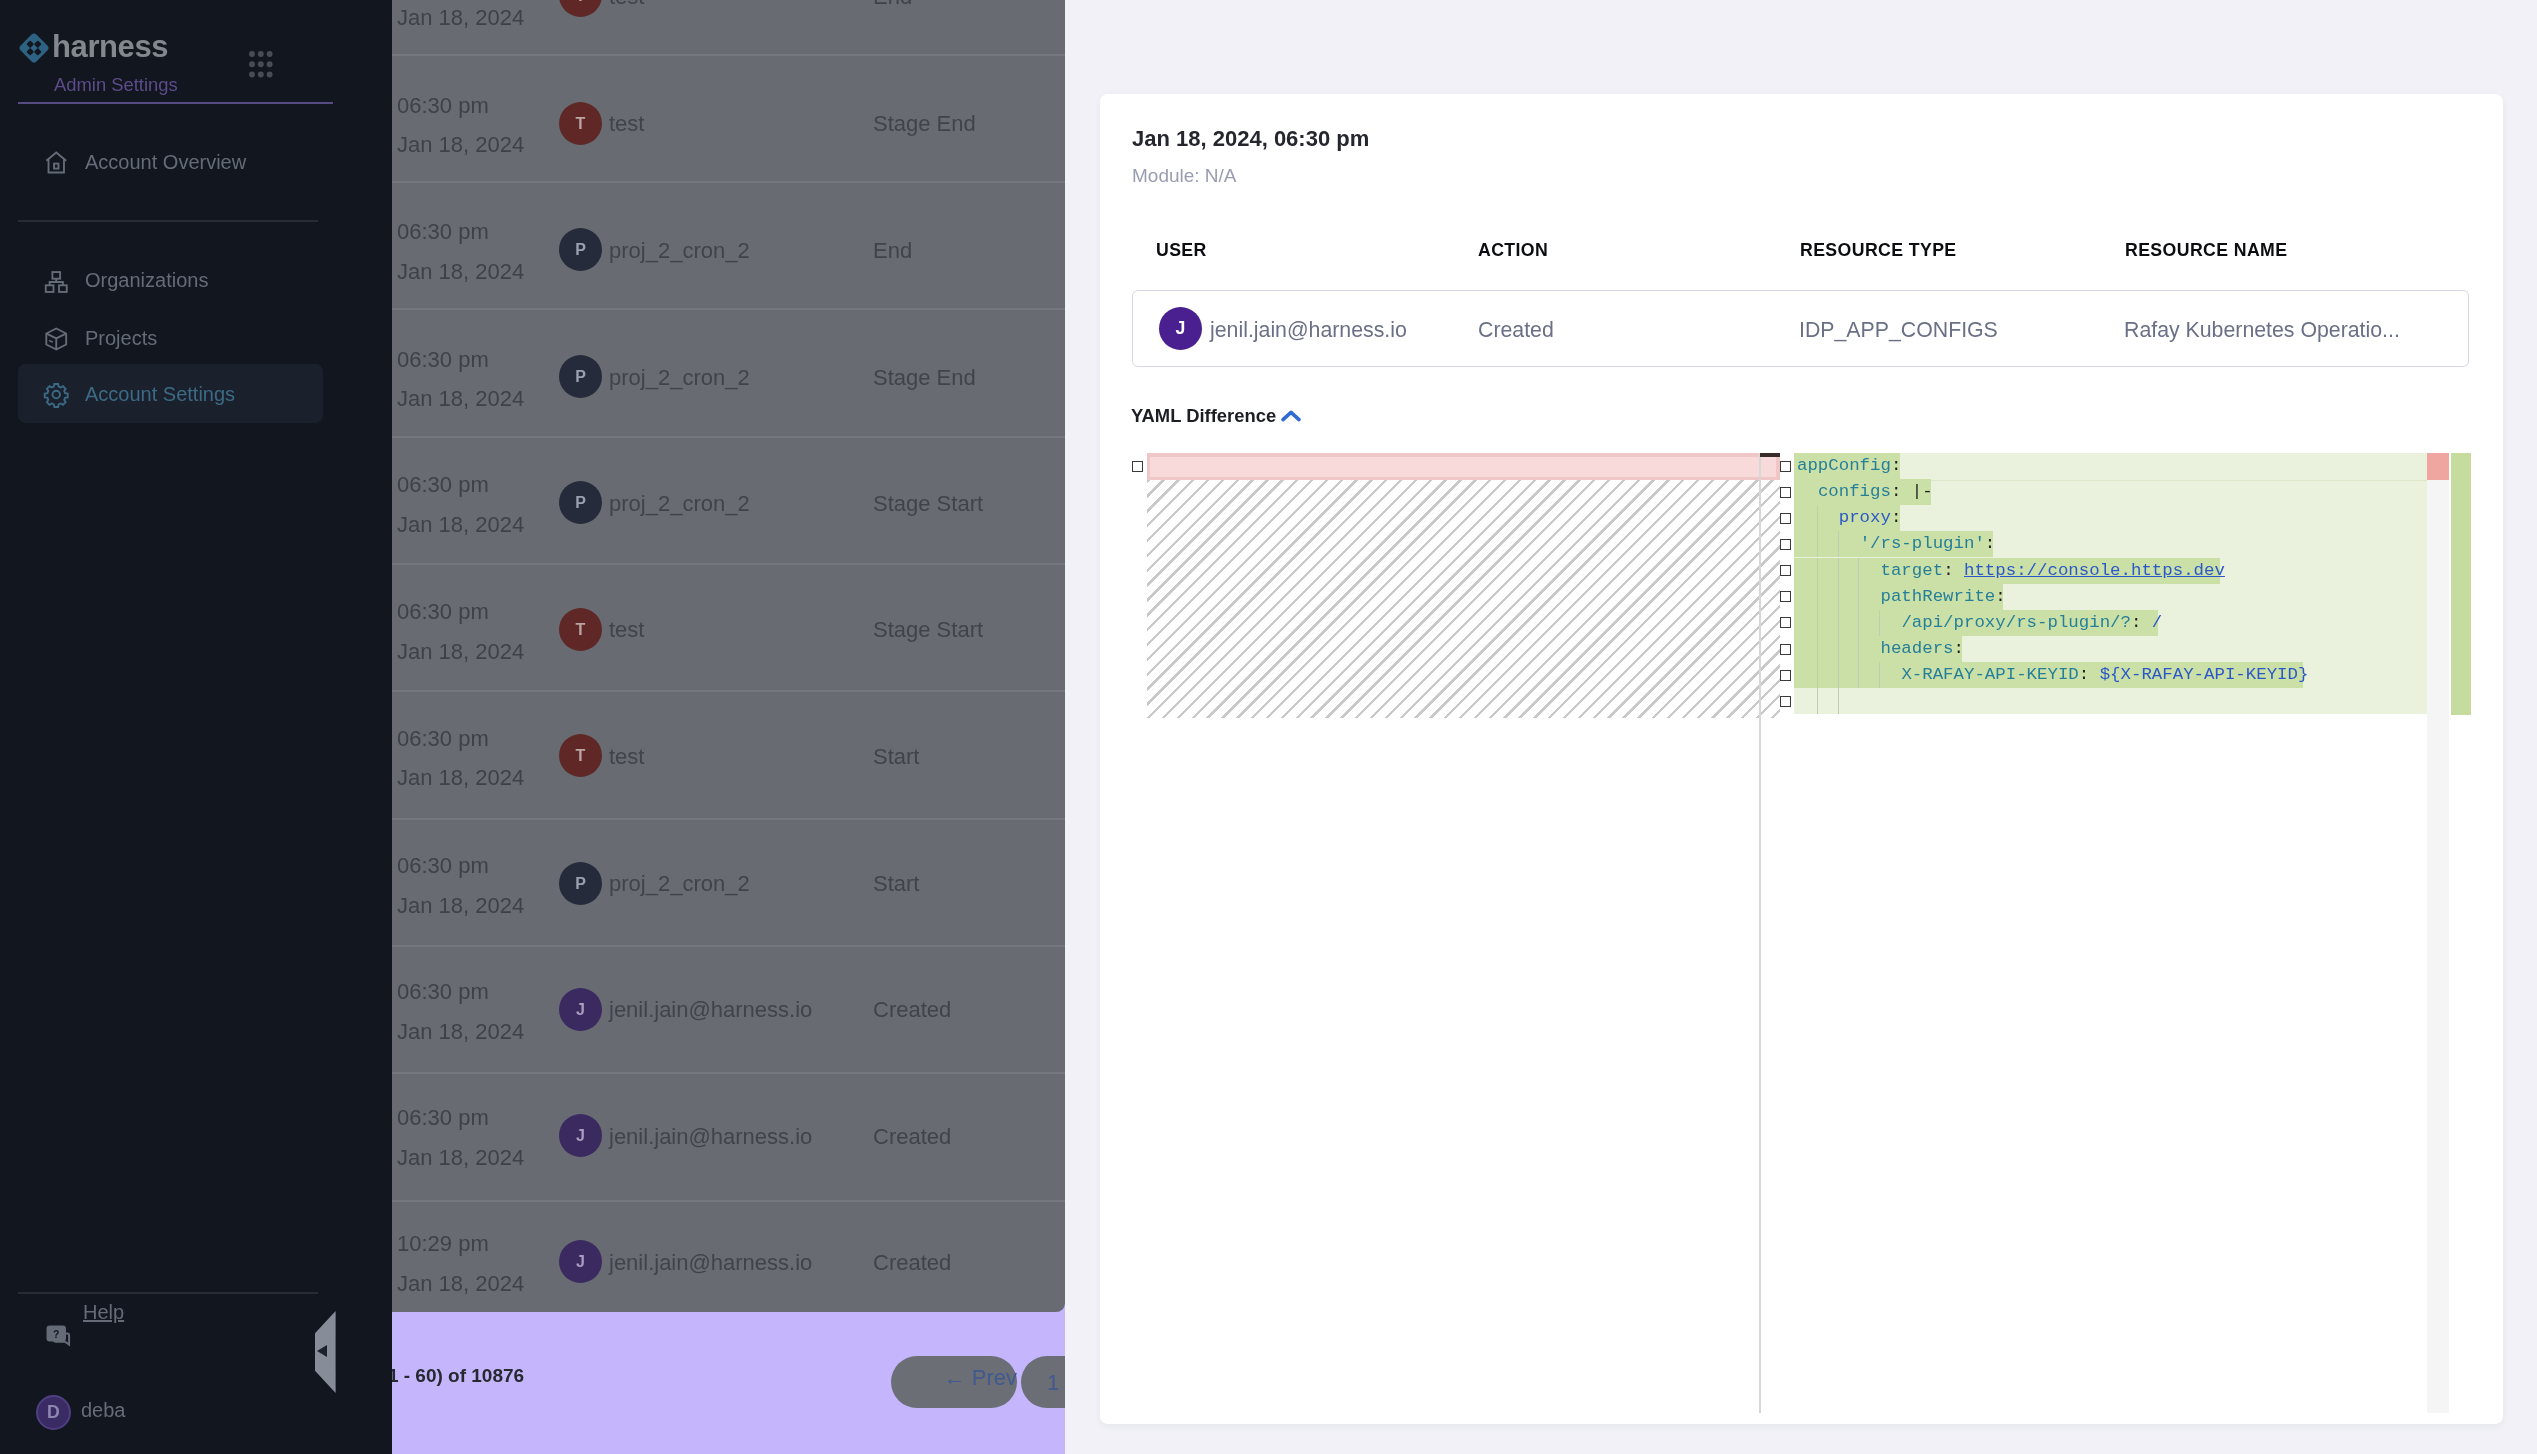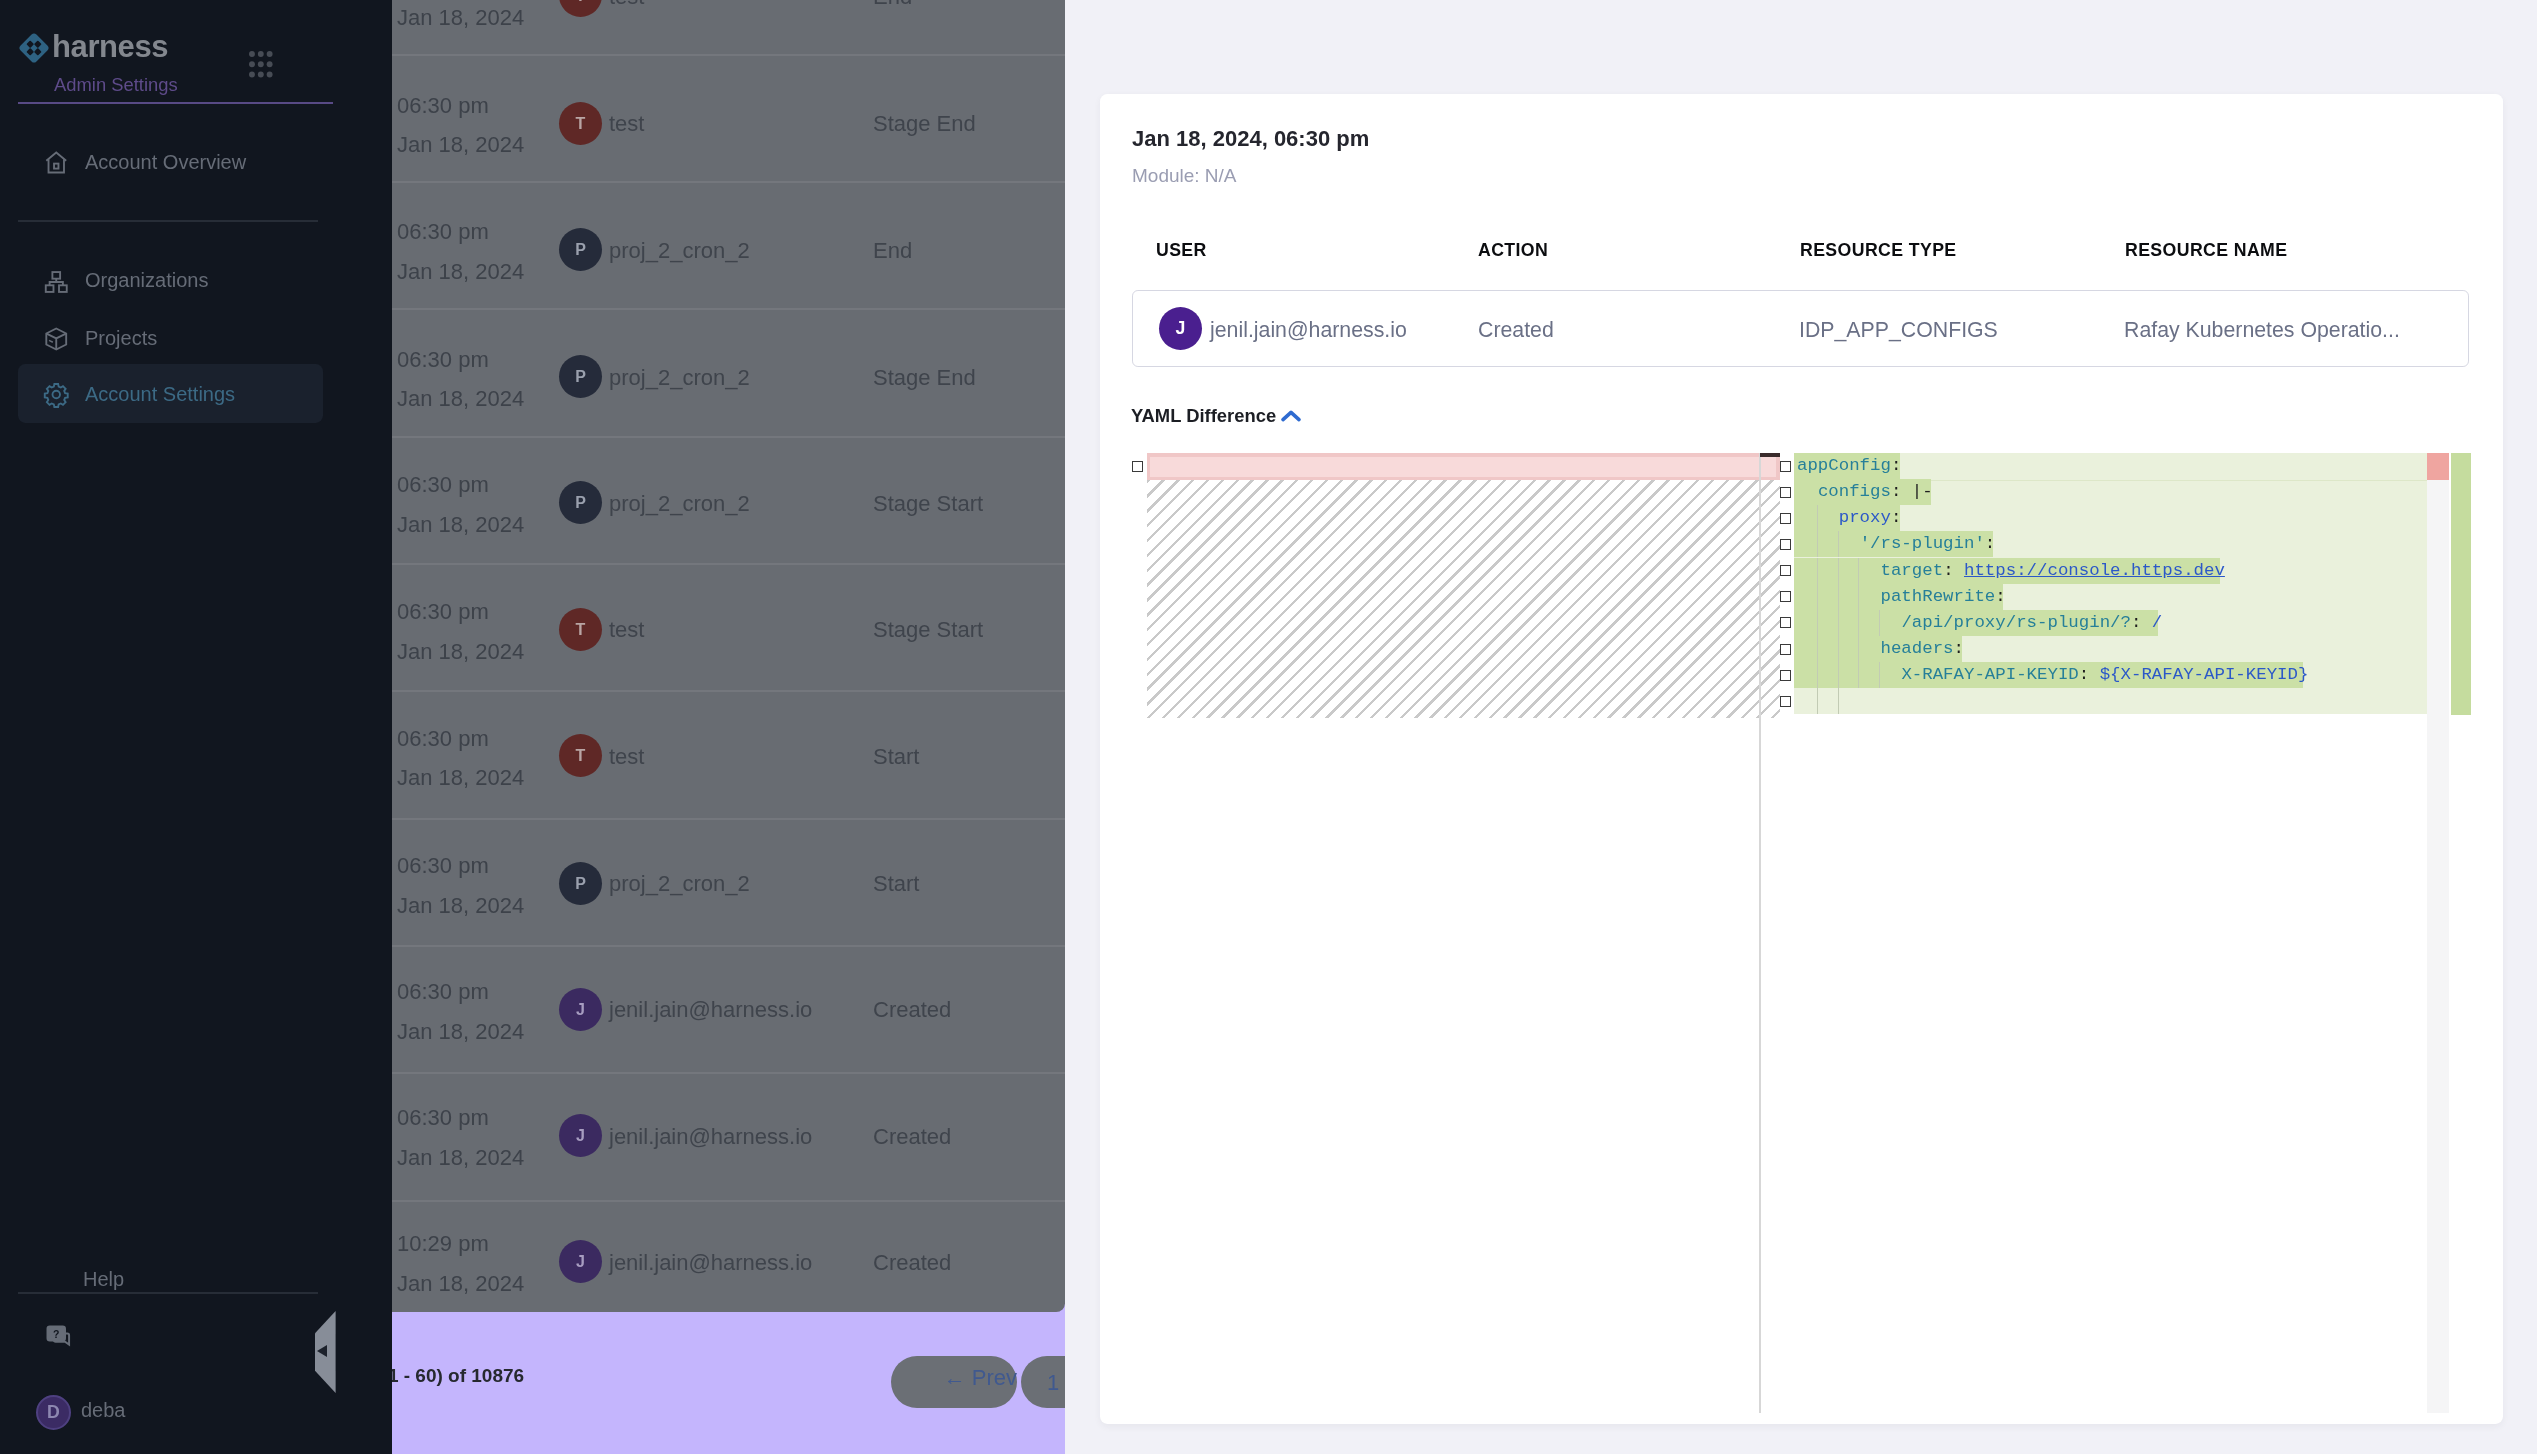--- a/index.html
+++ b/index.html
@@ -159,21 +159,21 @@
         <circle cx="12" cy="12" r="3.4"></circle>
       </svg>
     <div class="navtx abs" style="left:85px;top:383px;color:#3c6a85;">Account Settings</div>
 
     <div class="abs" style="left:17.7px;top:1292px;width:300px;height:1.5px;background:#272d37;"></div>
     <svg class="abs" style="left:44px;top:1323px" width="28" height="28" viewBox="0 0 24 24" fill="none" stroke="#666c77" stroke-width="1.7">
         <rect x="3" y="3" width="15" height="12" rx="2" fill="#666c77"></rect>
         <path d="M18 9h2a1.5 1.5 0 0 1 1.5 1.5v8L18 16h-8a1.5 1.5 0 0 1-1.5-1.5"></path>
         <text x="10.5" y="12.5" font-size="9" fill="#11161f" stroke="none" text-anchor="middle" font-weight="bold" font-family="Liberation Sans">?</text>
       </svg>
-    <div class="navtx abs" style="left:83px;top:1268px;">Help</div>
+    <div class="navtx abs" style="left:83px;top:1301px;text-decoration:underline;">Help</div>
     <div class="abs" style="left:36px;top:1395px;width:31px;height:31px;border-radius:50%;background:#3b2b64;border:2.2px solid #4e4080;"></div>
     <div class="abs" style="left:36px;top:1395px;width:35px;height:35px;text-align:center;font-size:17.7px;font-weight:bold;color:#8d87b0;line-height:35px;">D</div>
     <div class="navtx abs" style="left:81px;top:1399px;">deba</div>
     <div class="abs" style="left:315px;top:1311px;width:20.6px;height:82px;background:#878d98;clip-path:polygon(100% 0,100% 100%,0 73%,0 27%);"></div>
     <div class="abs" style="left:317px;top:1345px;width:0;height:0;border-top:6.6px solid transparent;border-bottom:6.6px solid transparent;border-right:10.3px solid #1c212b;"></div>
   </div>
   <div id="drawer" class="abs">
     <div id="card" class="abs">
       <div class="abs" style="left:32px;top:32px;font-size:22px;font-weight:bold;color:#25262e;">Jan 18, 2024, 06:30 pm</div>
       <div class="abs" style="left:32px;top:71px;font-size:19px;color:#9a9db2;">Module: N/A</div>

